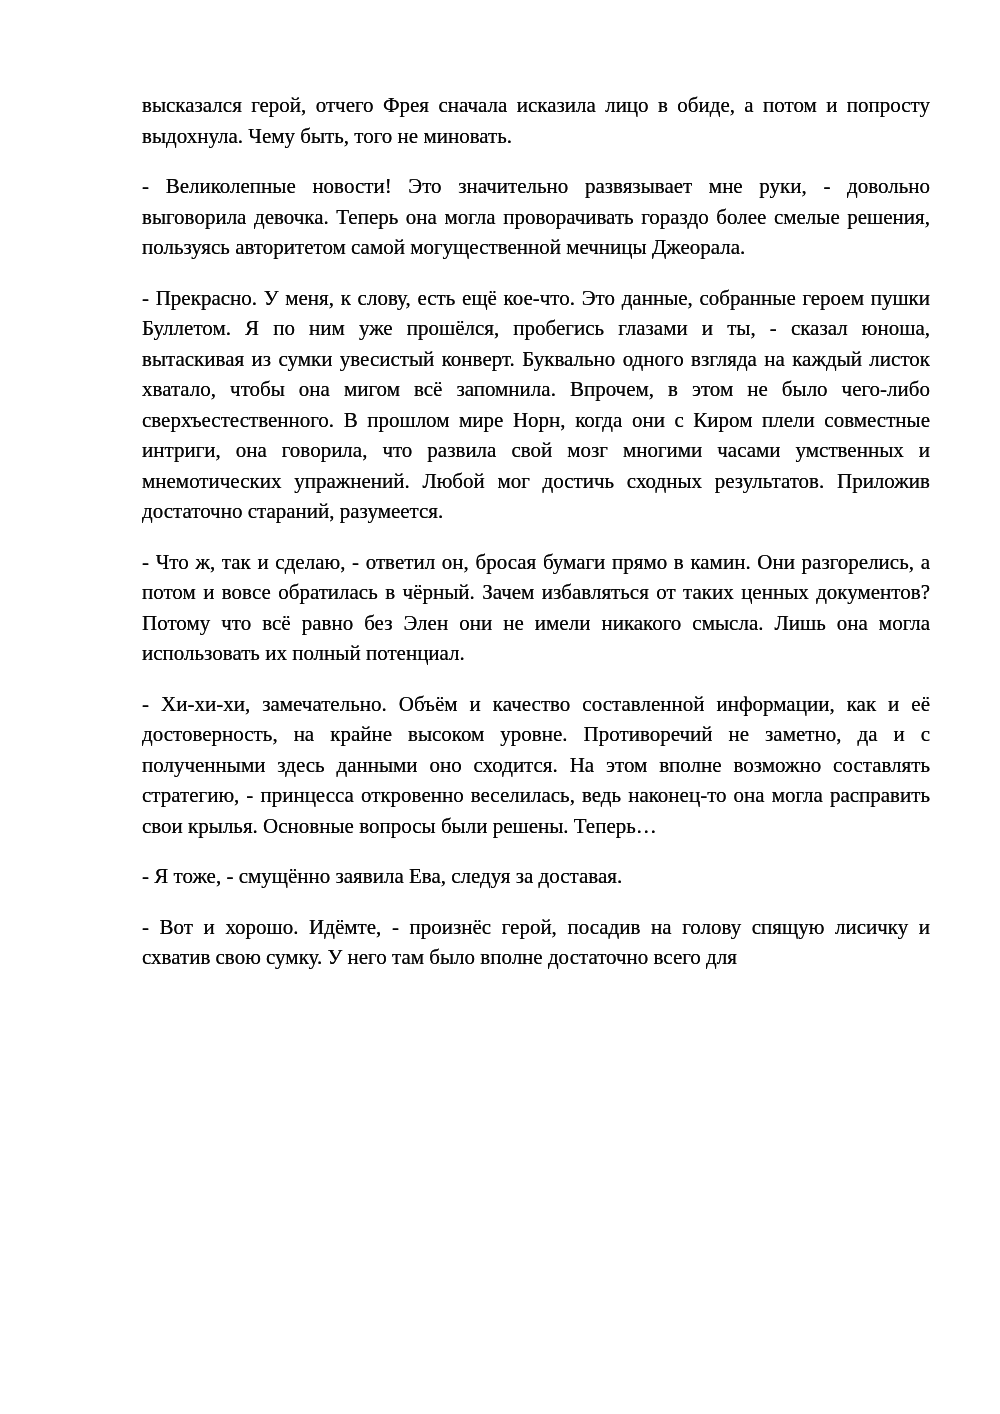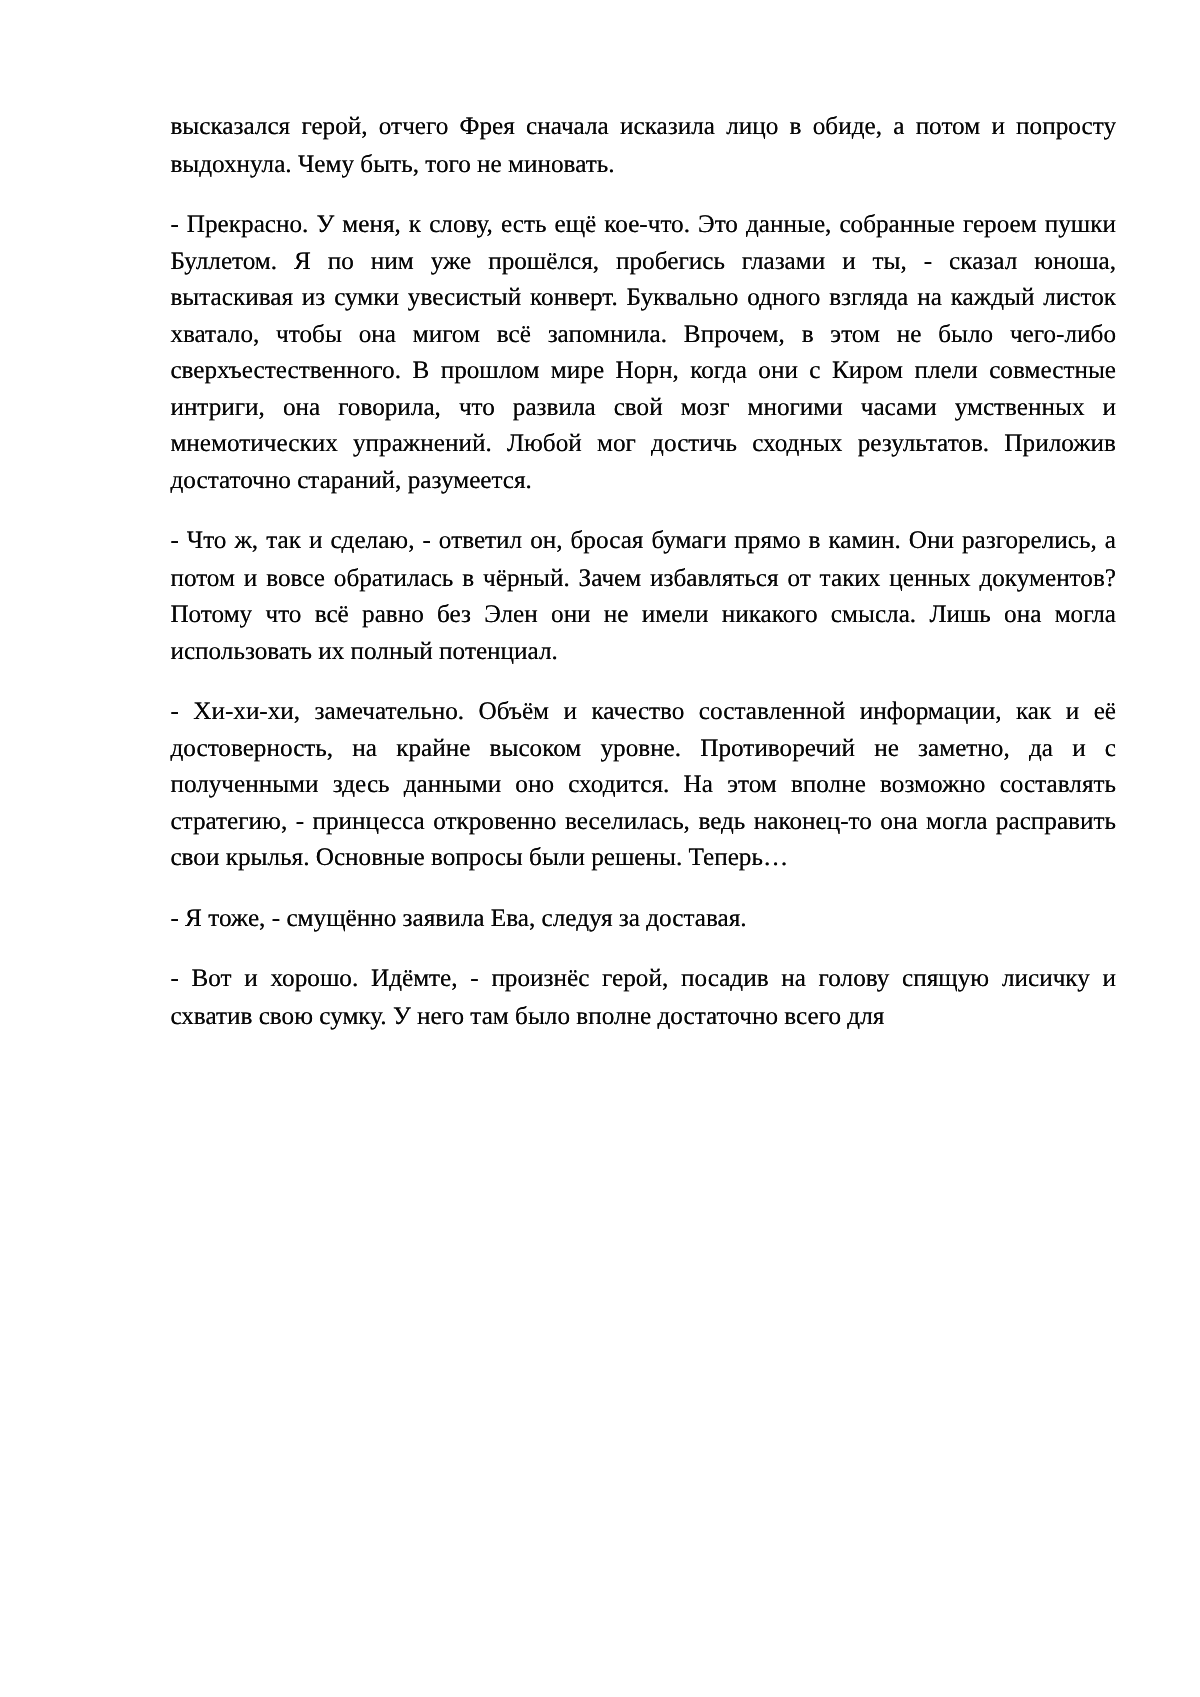--- a/index.html
+++ b/index.html
@@ -45,20 +45,21 @@
     color: #060606;
     text-shadow: 0 0 0.45px rgba(0,0,0,0.85);
   }
 </style>
 </head>
 <body>
 
 <div class="page">
   <div class="text-block">
     <p>высказался герой, отчего Фрея сначала исказила лицо в обиде, а потом и попросту выдохнула. Чему быть, того не миновать.</p>
+    <p>- Великолепные новости! Это значительно развязывает мне руки, - довольно выговорила девочка. Теперь она могла проворачивать гораздо более смелые решения, пользуясь авторитетом самой могущественной мечницы Джеорала.</p>
     <p>- Прекрасно. У меня, к слову, есть ещё кое-что. Это данные, собранные героем пушки Буллетом. Я по ним уже прошёлся, пробегись глазами и ты, - сказал юноша, вытаскивая из сумки увесистый конверт. Буквально одного взгляда на каждый листок хватало, чтобы она мигом всё запомнила. Впрочем, в этом не было чего-либо сверхъестественного. В прошлом мире Норн, когда они с Киром плели совместные интриги, она говорила, что развила свой мозг многими часами умственных и мнемотических упражнений. Любой мог достичь сходных результатов. Приложив достаточно стараний, разумеется.</p>
     <p>- Что ж, так и сделаю, - ответил он, бросая бумаги прямо в камин. Они разгорелись, а потом и вовсе обратилась в чёрный. Зачем избавляться от таких ценных документов? Потому что всё равно без Элен они не имели никакого смысла. Лишь она могла использовать их полный потенциал.</p>
     <p>- Хи-хи-хи, замечательно. Объём и качество составленной информации, как и её достоверность, на крайне высоком уровне. Противоречий не заметно, да и с полученными здесь данными оно сходится. На этом вполне возможно составлять стратегию, - принцесса откровенно веселилась, ведь наконец-то она могла расправить свои крылья. Основные вопросы были решены. Теперь…</p>
     <p>- Я тоже, - смущённо заявила Ева, следуя за доставая.</p>
     <p>- Вот и хорошо. Идёмте, - произнёс герой, посадив на голову спящую лисичку и схватив свою сумку. У него там было вполне достаточно всего для</p>
   </div>
   <div class="page-number">94</div>
 </div>
 
 </body></html>

